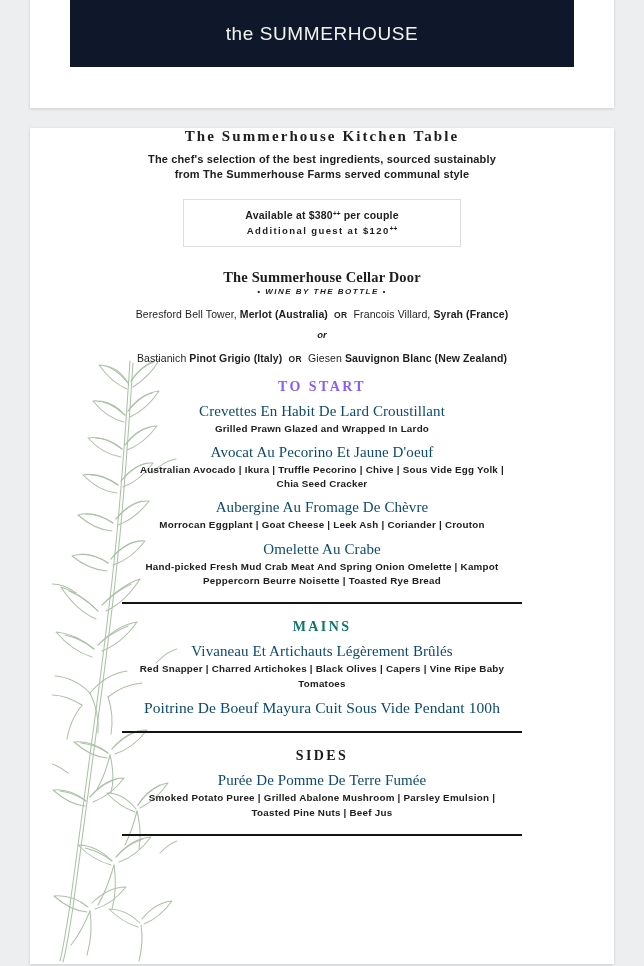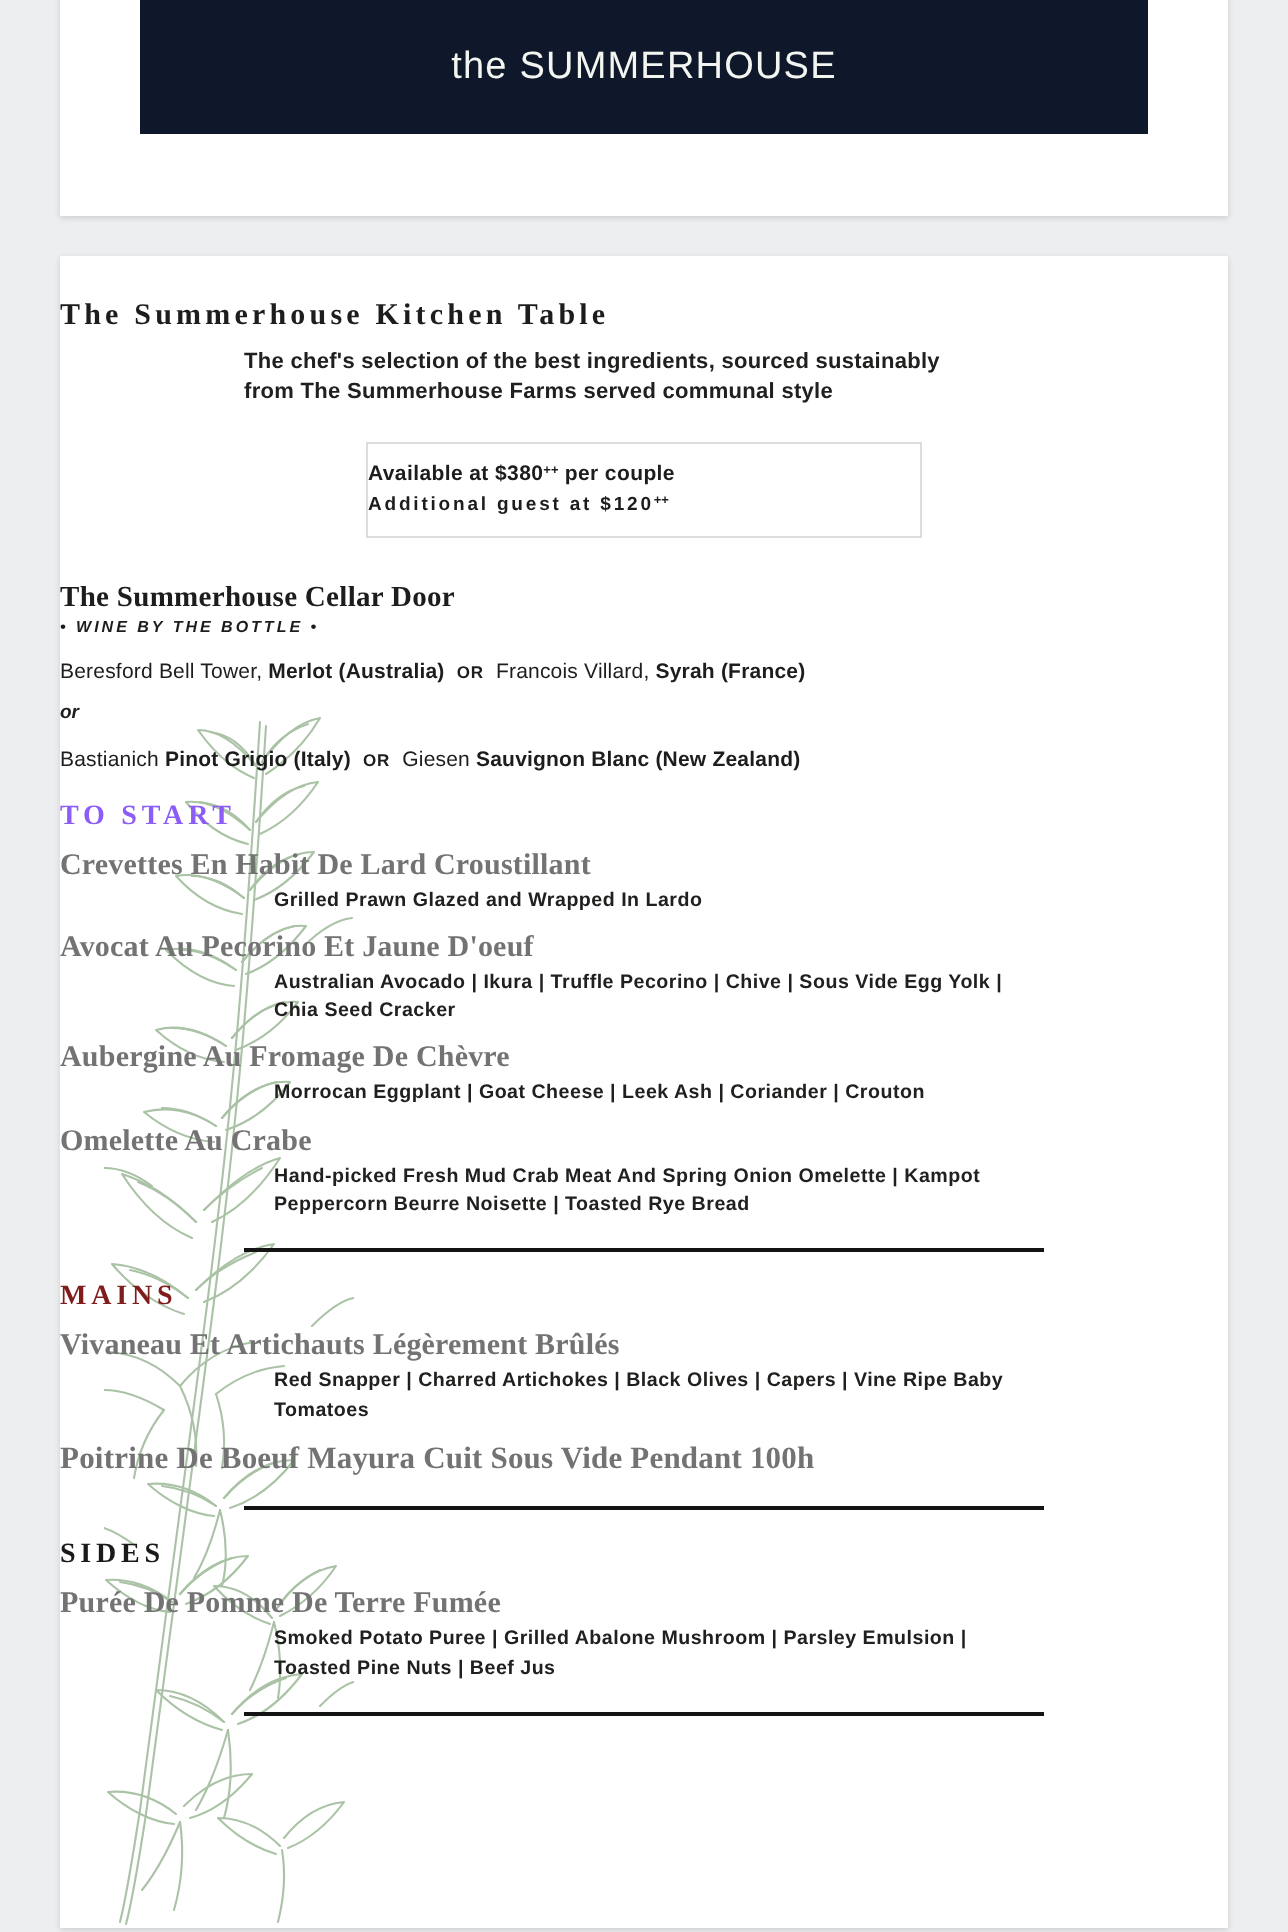--- a/index.html
+++ b/index.html
@@ -58,21 +58,21 @@
     left: 22px;
     top: 225px;
     width: 125px;
     height: 610px;
     pointer-events: none;
   }
 
   
   .menu-inner {
     position: relative;
-    padding-top: 22px;
+    text-align: center;
     color: #1d1d1d;
   }
 
   .kt-title {
     font-family: "Liberation Serif", serif;
     font-size: 15px;
     font-weight: bold;
     letter-spacing: 2.1px;
     margin: 0 0 7px 0;
   }
@@ -148,32 +148,32 @@
 
   
   .sec-head {
     font-family: "Liberation Serif", serif;
     font-size: 14px;
     font-weight: bold;
     letter-spacing: 2.4px;
     margin-top: 15px;
   }
   .sec-green { color: #8b5cf6; }
-  .sec-navy  { color: #7f1d1d; }
+  .sec-navy  { color: #0f766e; }
   .sec-dark  { color: #1a1a1a; }
 
   .dish {
     margin-top: 8px;
   }
   .dish-name {
     font-family: "Liberation Serif", serif;
-    font-weight: bold;
+    font-weight: normal;
     font-size: 15px;
     letter-spacing: 0.1px;
-    color: #737373;
+    color: #0c4a6e;
   }
   .dish-name.wide { font-size: 15.5px; }
   .dish-desc {
     font-size: 9.8px;
     font-weight: 700;
     letter-spacing: 0.25px;
     line-height: 1.45;
     margin: 2px auto 0 auto;
     width: 370px;
     color: #20201f;

